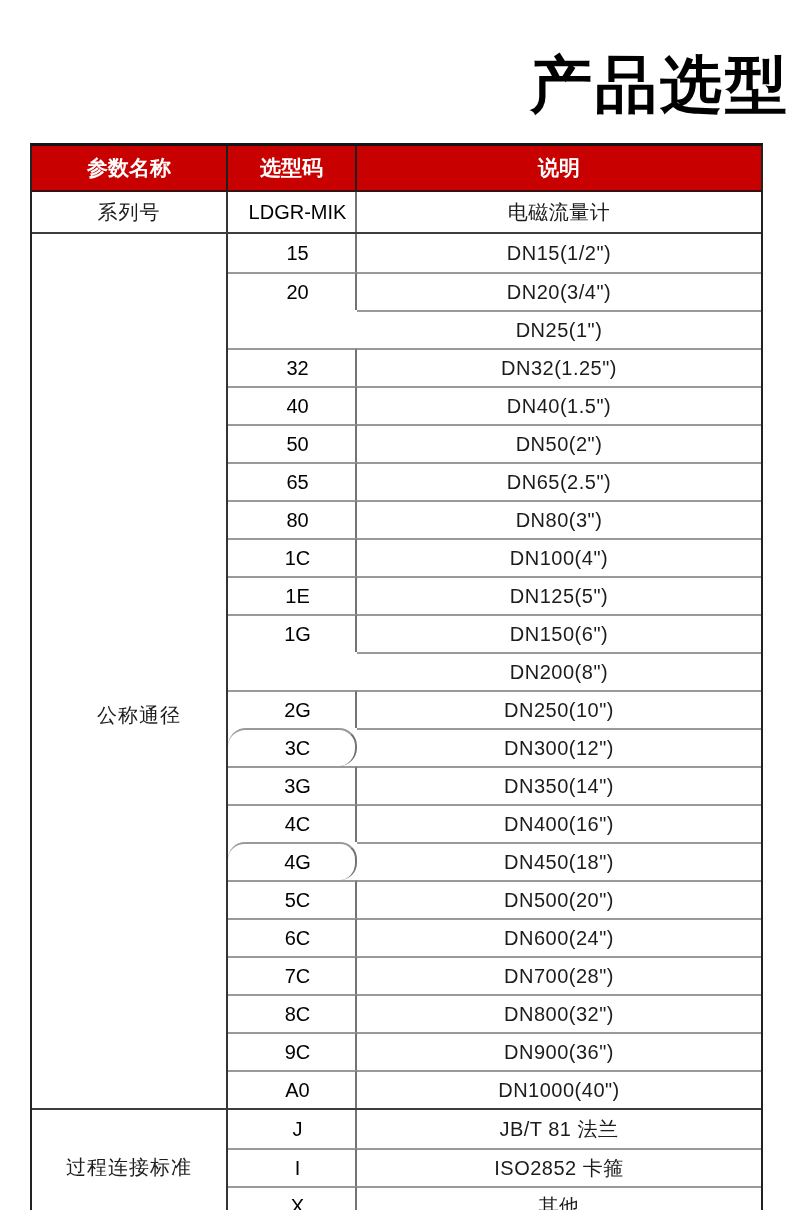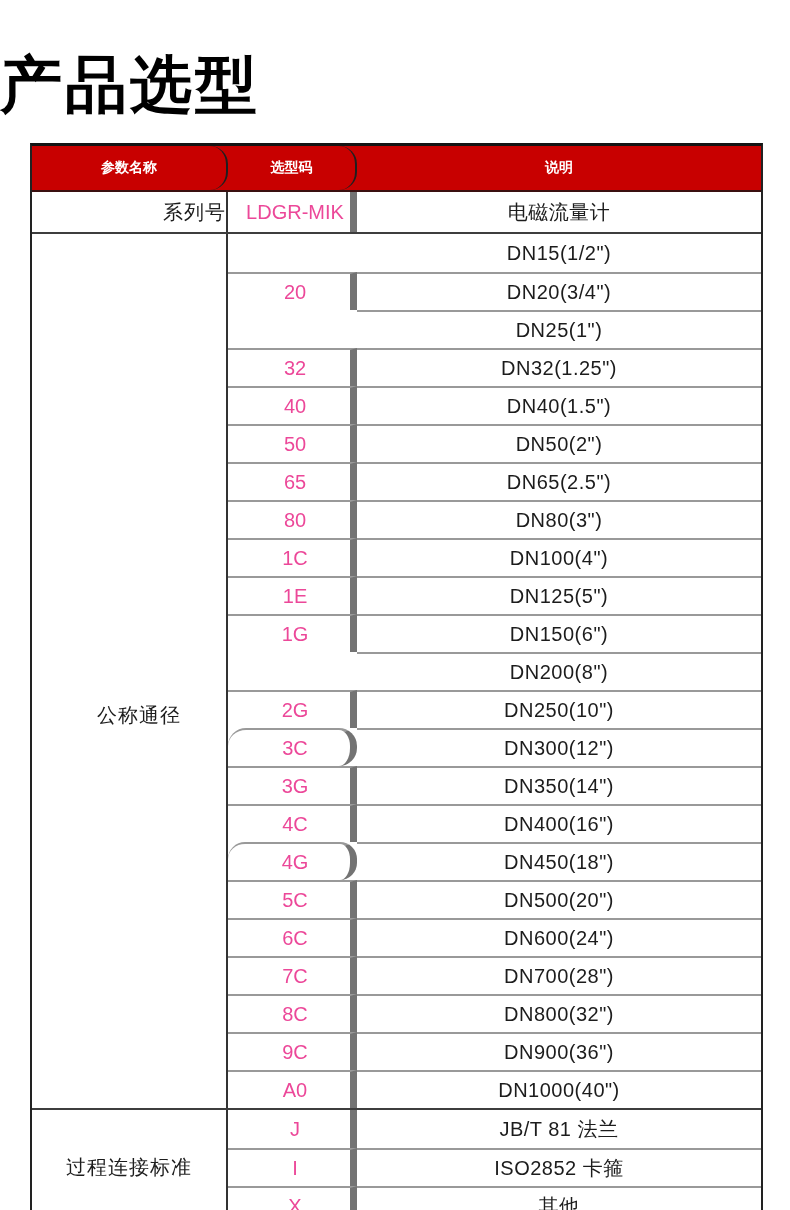--- a/index.html
+++ b/index.html
@@ -12,21 +12,21 @@
     font-family: "Liberation Sans", "DejaVu Sans", sans-serif;
   }
   .page { position: relative; width: 790px; height: 1210px; background: #ffffff; }
 
   .title {
     position: absolute;
     top: 40px; left: 0;
     width: 790px; height: 90px;
     line-height: 90px;
     margin: 0;
-    text-align: left;
+    text-align: right;
     font-size: 62px;
     font-weight: bold;
     letter-spacing: 3px;
     color: #000000;
   }
 
   .table {
     position: absolute;
     left: 30px; top: 143px;
     width: 733px;
@@ -43,24 +43,23 @@
     height: 46px;
     background: #c80000;
     border-bottom: 2px solid #3a1010;
     box-sizing: border-box;
   }
   .th {
     display: flex;
     align-items: center;
     justify-content: center;
     color: #ffffff;
-    font-size: 14px;
+    font-size: 21px;
     font-weight: bold;
     box-sizing: border-box;
-    border-radius: 18px;
   }
   .th-divider { border-right: 2px solid #1f1f1f; }
 
   .section {
     display: grid;
     grid-template-columns: 196px 129px 1fr;
     box-sizing: border-box;
   }
   .section:not(:first-child) { border-top: 2px solid #3d3d3d; }
   #sections .section:nth-child(1) { grid-auto-rows: 40px; }
@@ -76,26 +75,26 @@
     font-size: 20px;
     color: #1c1c1c;
     box-sizing: border-box;
     letter-spacing: 1px;
   }
   
   #sections .section:nth-child(2) .param-cell span { transform: translateY(44px); }
 
   .code-cell {
     grid-column: 2;
-    border-right: 7px solid #737373;
+    border-right: 2px solid #737373;
     display: flex;
     align-items: center;
     justify-content: center;
     font-size: 20px;
-    color: #ec4899;
+    color: #000000;
     box-sizing: border-box;
     padding-left: 12px;
   }
   .desc-cell {
     grid-column: 3;
     display: flex;
     align-items: center;
     justify-content: center;
     font-size: 20px;
     color: #1c1c1c;
@@ -111,30 +110,31 @@
   <h1 class="title">产品选型</h1>
 
   <div class="table">
     <div class="thead">
       <div class="th th-divider">参数名称</div>
       <div class="th th-divider">选型码</div>
       <div class="th">说明</div>
     </div>
     <div id="sections">
         <div class="section">
-          <div class="param-cell" style="grid-row: 1 / span 1; justify-content: flex-end;">
+          <div class="param-cell" style="grid-row: 1 / span 1;">
             <span>系列号</span>
           </div>
           <div class="code-cell" style="grid-area: 1 / 2;">LDGR-MIK</div>
           <div class="desc-cell" style="grid-area: 1 / 3;">电磁流量计</div>
         </div>
         <div class="section">
           <div class="param-cell" style="grid-row: 1 / span 23; padding-left: 20px;">
             <span>公称通径</span>
           </div>
+          <div class="code-cell" style="grid-area: 1 / 2;">15</div>
           <div class="desc-cell" style="grid-area: 1 / 3;">DN15(1/2")</div>
           <div class="code-cell row-line" style="grid-area: 2 / 2;">20</div>
           <div class="desc-cell row-line" style="grid-area: 2 / 3;">DN20(3/4")</div>
           <div class="desc-cell row-line" style="grid-area: 3 / 3;">DN25(1")</div>
           <div class="code-cell row-line" style="grid-area: 4 / 2;">32</div>
           <div class="desc-cell row-line" style="grid-area: 4 / 3;">DN32(1.25")</div>
           <div class="code-cell row-line" style="grid-area: 5 / 2;">40</div>
           <div class="desc-cell row-line" style="grid-area: 5 / 3;">DN40(1.5")</div>
           <div class="code-cell row-line" style="grid-area: 6 / 2;">50</div>
           <div class="desc-cell row-line" style="grid-area: 6 / 3;">DN50(2")</div>

